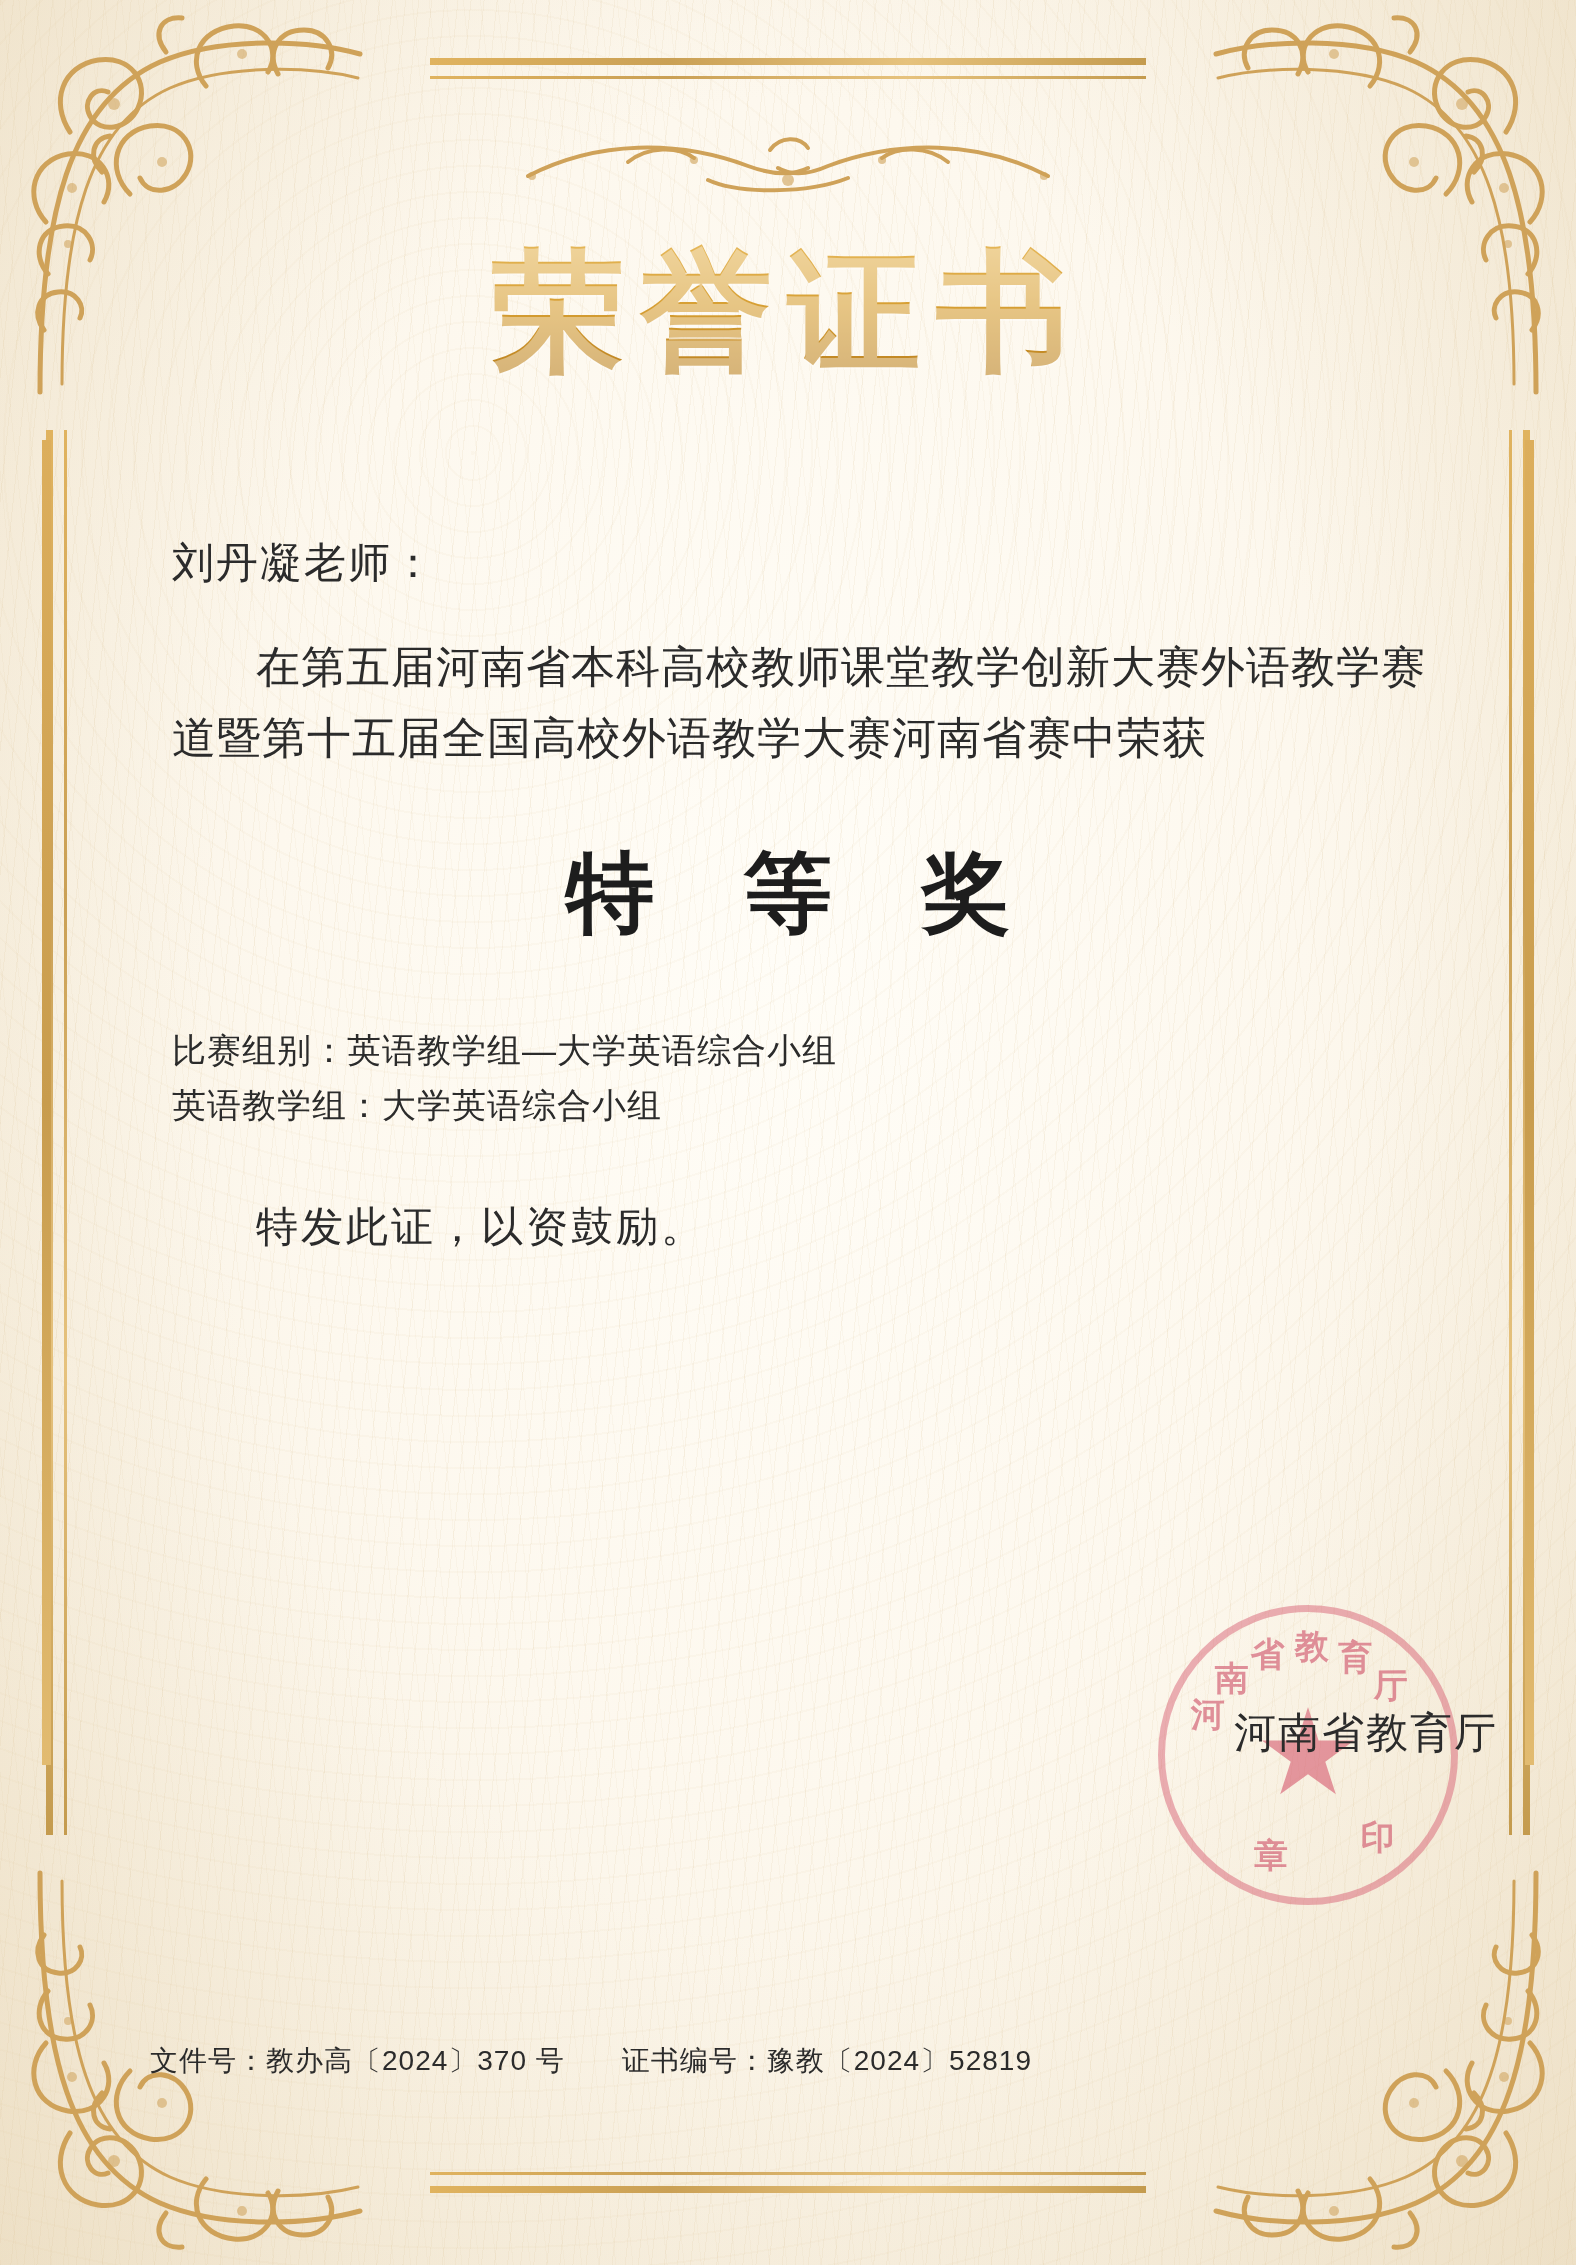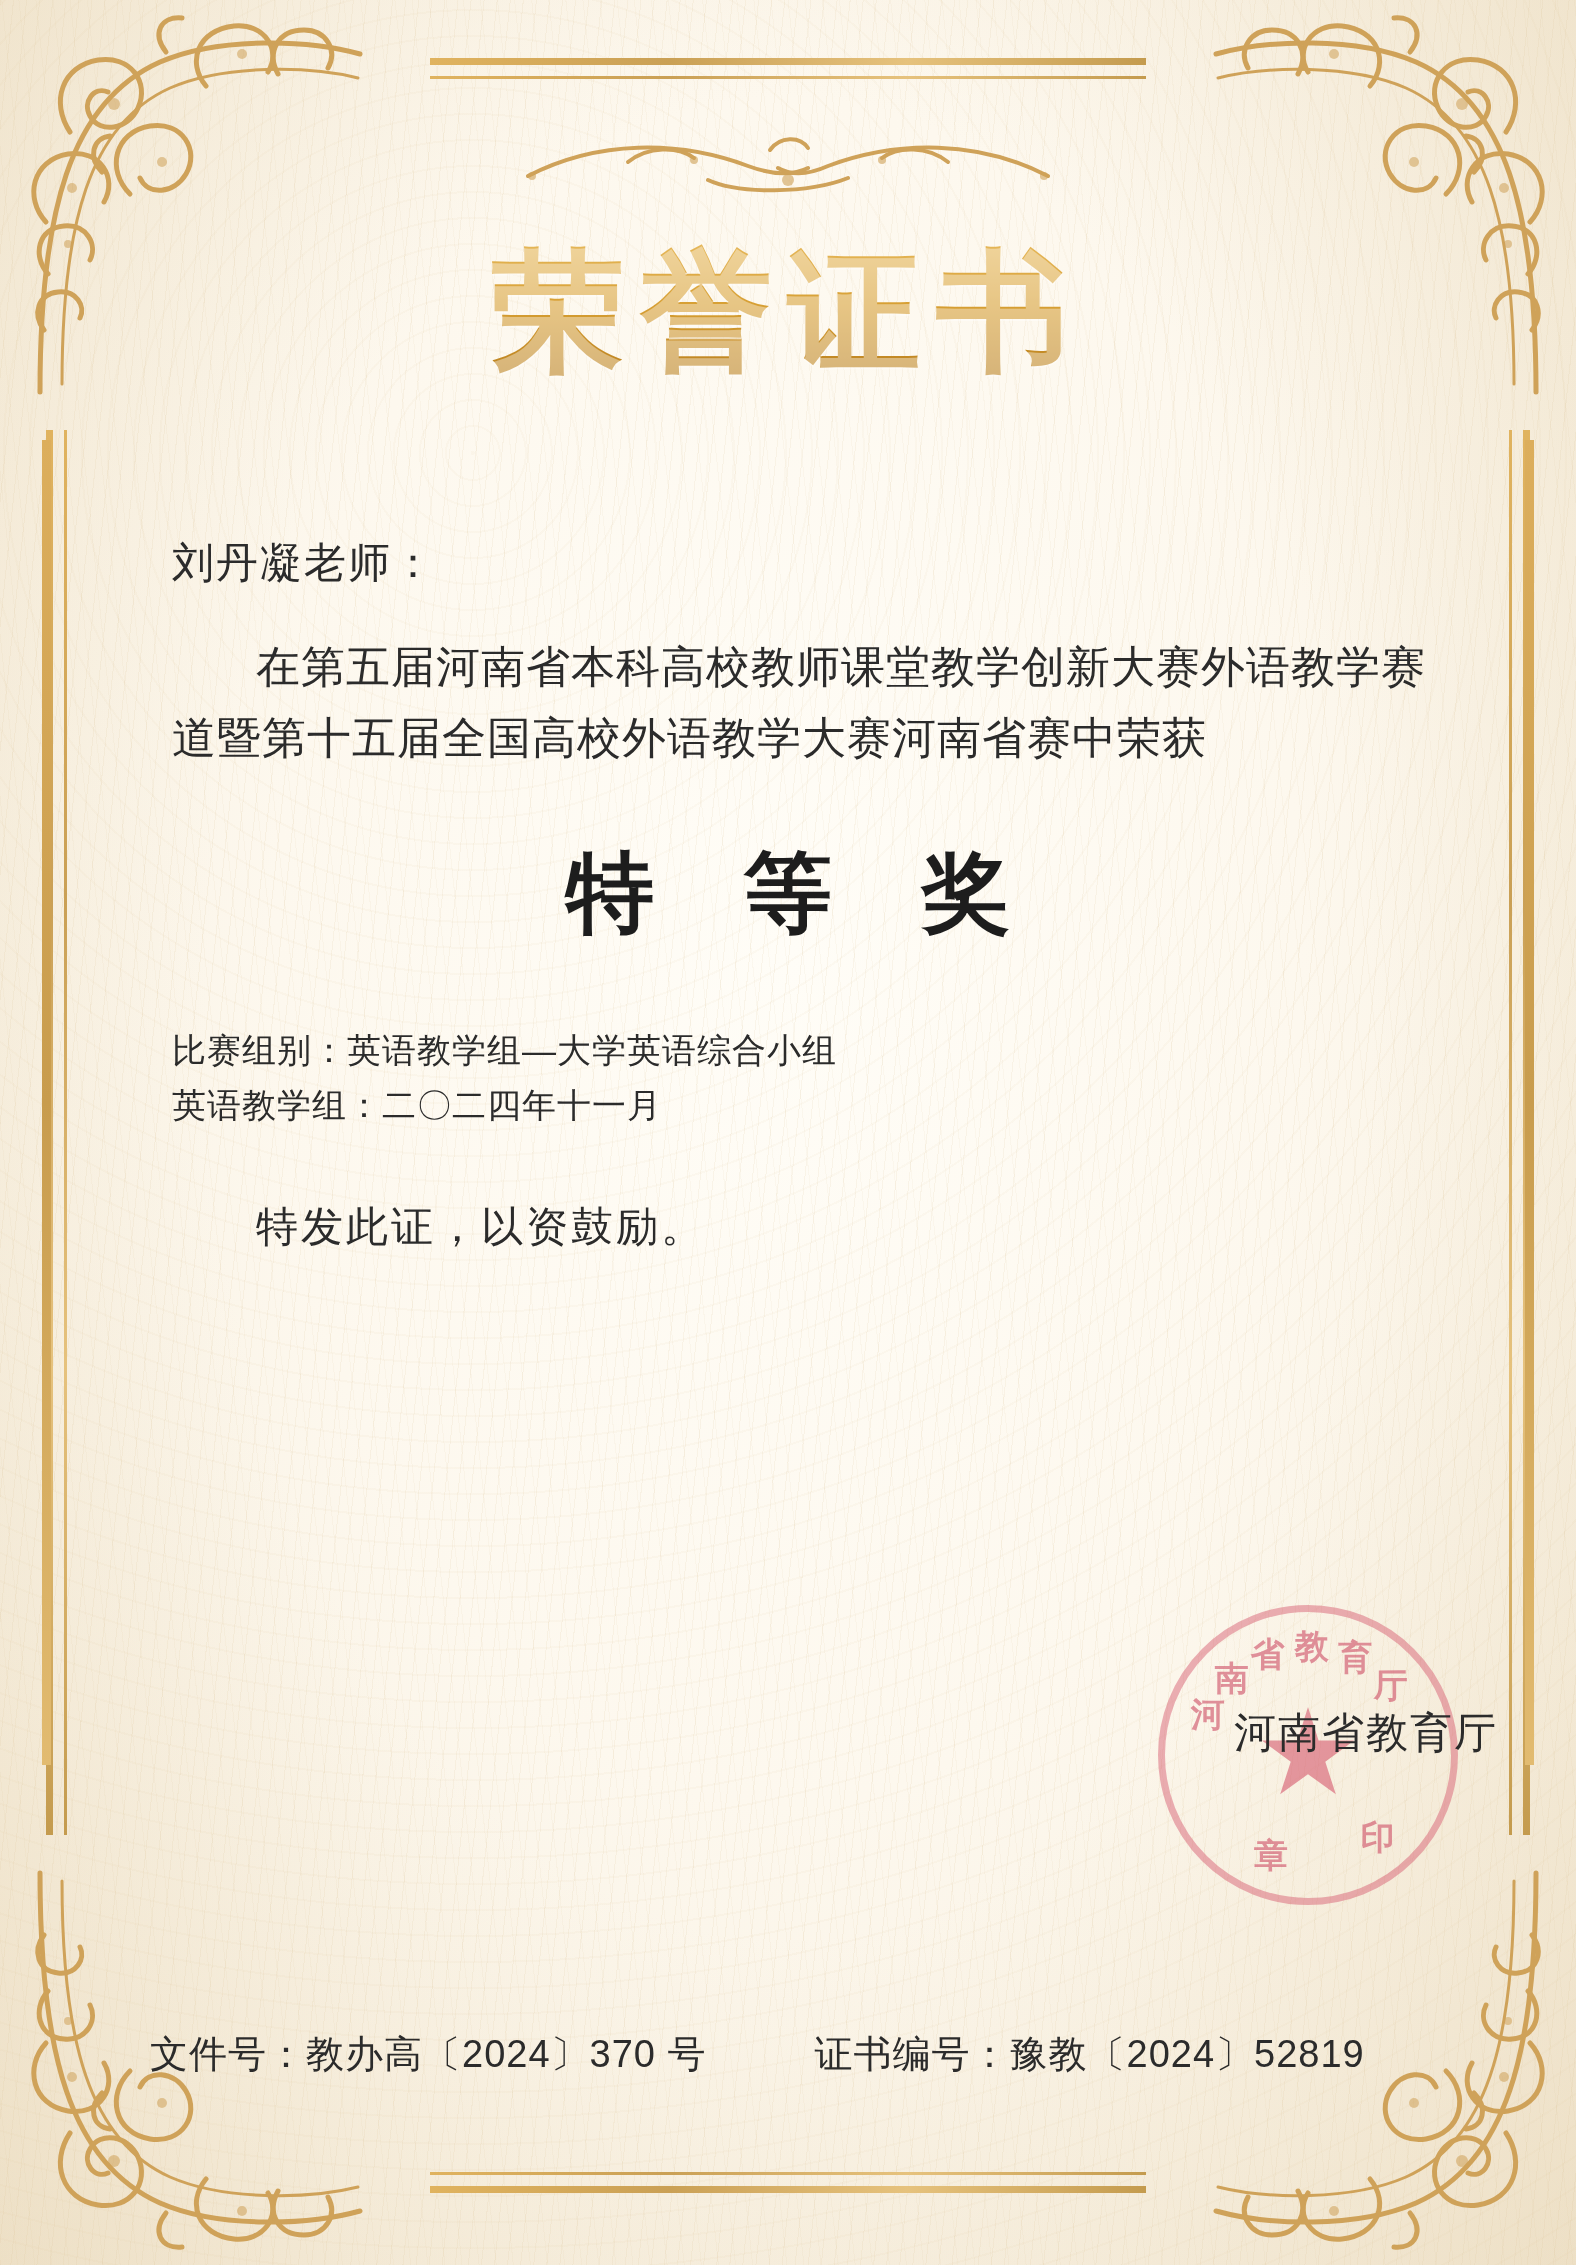--- a/index.html
+++ b/index.html
@@ -222,22 +222,22 @@
     text-align: center;
     line-height: 40px;
   }
 
   .footer {
     position: absolute;
     left: 150px;
     right: 120px;
     bottom: 185px;
     display: flex;
-    gap: 108px;
-    font-size: 38px;
+    gap: 57px;
+    font-size: 28px;
     color: #2b2b2b;
     letter-spacing: 1px;
   }
 </style>
 </head>
 <body>
 
 <div class="certificate">
 
   <div class="texture"></div>
@@ -372,21 +372,21 @@
     <div class="body-text">
       <div class="salutation">刘丹凝老师：</div>
       <div class="paragraph">在第五届河南省本科高校教师课堂教学创新大赛外语教学赛道暨第十五届全国高校外语教学大赛河南省赛中荣获</div>
       <div class="award">特 等 奖</div>
 
       <div class="field-list">
         <div class="field">
           <span>比赛组别：</span><span>英语教学组—大学英语综合小组</span>
         </div>
         <div class="field">
-          <span>英语教学组：</span><span>二〇二四年十一月</span>
+          <span>英语教学组：</span><span>大学英语综合小组</span>
         </div>
       </div>
 
       <div class="closing">特发此证，以资鼓励。</div>
     </div>
   </div>
 
   <div class="seal">
     <div class="seal-star"></div>
     <div class="seal-text">

